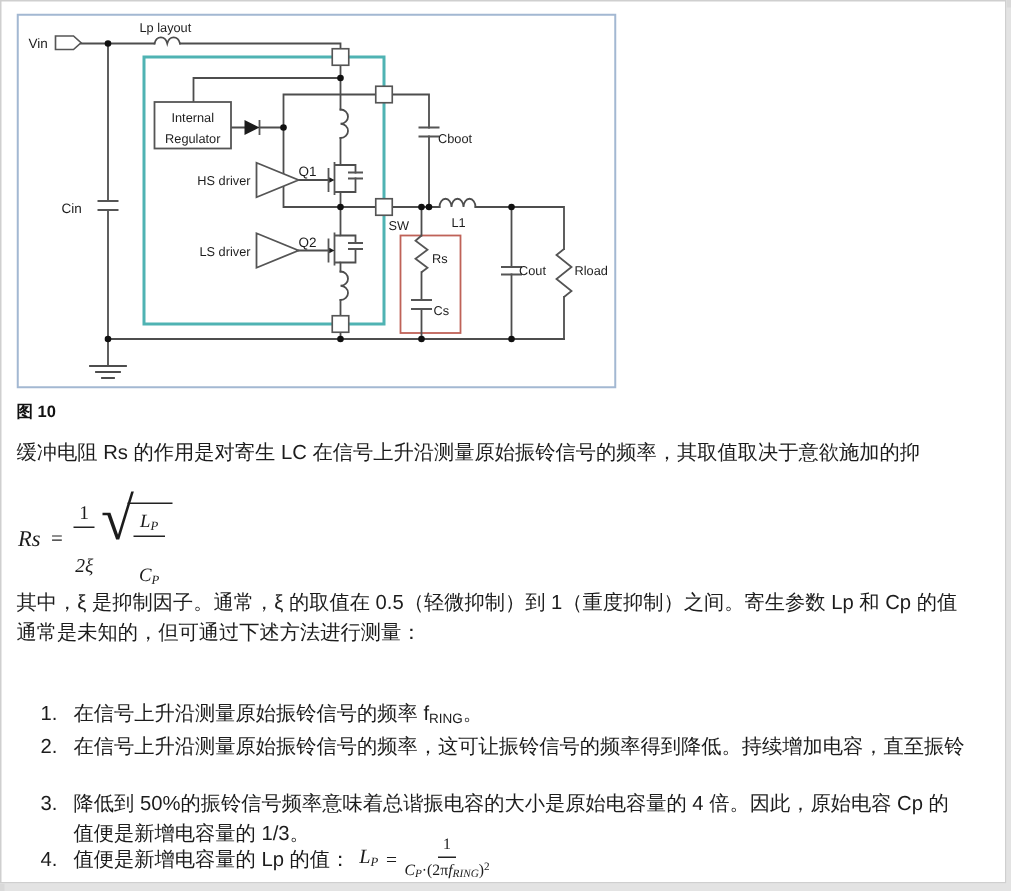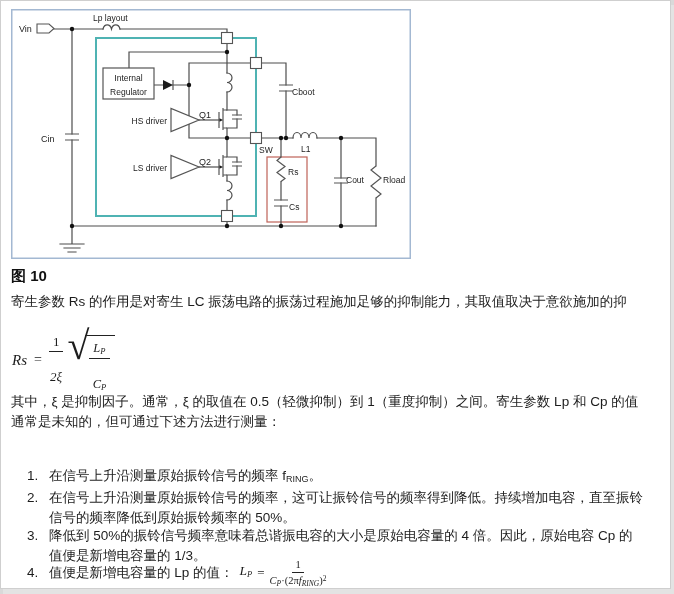--- a/index.html
+++ b/index.html
@@ -20,21 +20,21 @@
   .comp{stroke:#555;stroke-width:1.2;fill:none;}
   .fill-dark{fill:#1c1c1c;stroke:none;}
   .pin{fill:#ffffff;stroke:#555;stroke-width:1.1;}
   .dot{fill:#111;stroke:none;}
   .fig-border{fill:#ffffff;stroke:#a3b8d2;stroke-width:1.5;}
   .ic-box{fill:none;stroke:#4fb3b3;stroke-width:2;}
   .snub-box{fill:none;stroke:#bf6258;stroke-width:1.2;}
   text.cl{font-family:"Liberation Sans","DejaVu Sans",sans-serif;font-size:9px;fill:#1c1c1c;}
   text.cls{font-size:8.5px;}
   
-  .caption{left:10px;top:266px;font-size:15px;font-weight:bold;color:#111;}
+  .caption{left:10px;top:266px;font-size:11px;font-weight:bold;color:#111;}
   .para{color:#1c1c1c;font-size:13.5px;line-height:19.5px;white-space:nowrap;}
   .para1{left:10px;top:291px;}
   .para2{left:10px;top:391px;}
   
   .math{display:flex;align-items:center;color:#1c1c1c;
         font-family:"Liberation Serif","DejaVu Serif",serif;}
   .formula-rs{left:11px;top:337px;height:44px;}
   .it{font-style:italic;}
   .mlhs{font-size:15px;}
   .meq{font-size:14px;margin:0 7px;}
@@ -179,21 +179,21 @@
     <text class="cl cls" x="290" y="142.5">L1</text>
     <text class="cl cls" x="277" y="166">Rs</text>
     <text class="cl cls" x="278" y="201">Cs</text>
     <text class="cl cls" x="335" y="174">Cout</text>
     <text class="cl cls" x="372" y="174">Rload</text>
   </svg>
 
   <div class="abs caption">图 10</div>
 
   <div class="abs para para1">
-    <div>寄生参数 Rs 的作用是对寄生 LC 振荡电路的振荡过程施加足够的抑制能力，其取值取决于意欲施加的抑</div>
+    <div>缓冲电阻 Rs 的作用是对寄生 LC 在信号上升沿测量原始振铃信号的频率，其取值取决于意欲施加的抑</div>
   </div>
 
   <div class="abs math formula-rs">
     <span class="it mlhs">Rs</span>
     <span class="meq">=</span>
     <span class="fr">
       <span class="n">1</span>
       <span class="d it">2ξ</span>
     </span>
     <span class="sq">
@@ -214,21 +214,20 @@
 
   <div class="li li-1">
     <span class="num">1.</span>
     <span><span>在信号上升沿测量原始振铃信号的频率 f</span><sub class="fsub">RING</sub><span>。</span></span>
   </div>
 
   <div class="li li-2">
     <span class="num">2.</span>
     <span>
       <div>在信号上升沿测量原始振铃信号的频率，这可让振铃信号的频率得到降低。持续增加电容，直至振铃</div>
-      <div>信号的频率降低到原始振铃频率的 50%。</div>
     </span>
   </div>
 
   <div class="li li-3">
     <span class="num">3.</span>
     <span>
       <div>降低到 50%的振铃信号频率意味着总谐振电容的大小是原始电容量的 4 倍。因此，原始电容 Cp 的</div>
       <div>值便是新增电容量的 1/3。</div>
     </span>
   </div>

